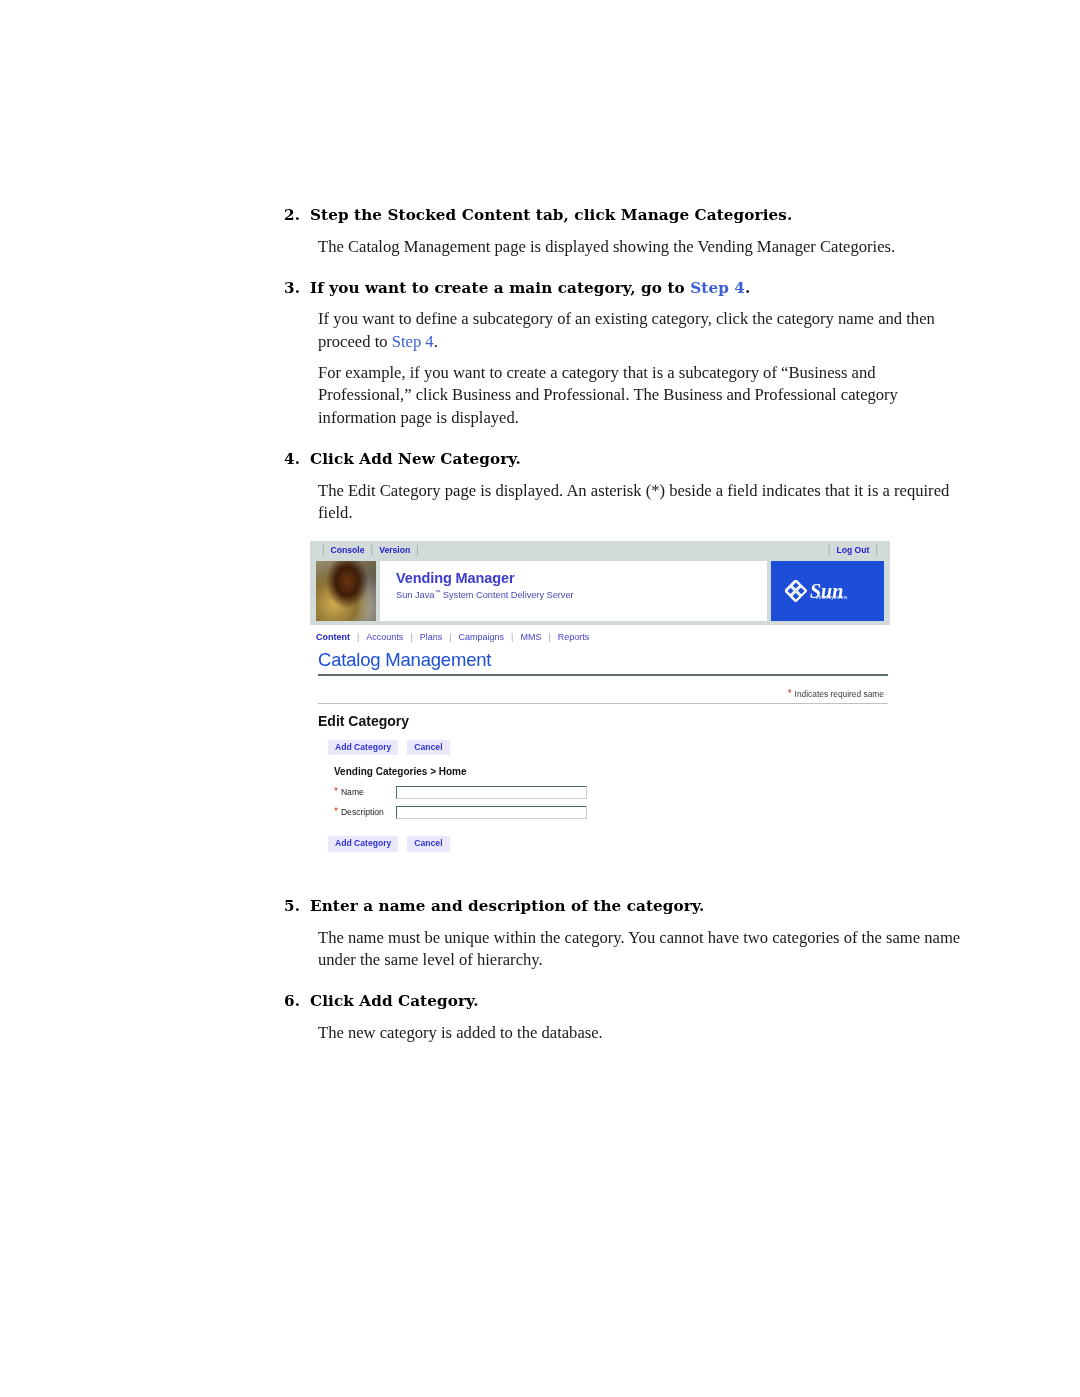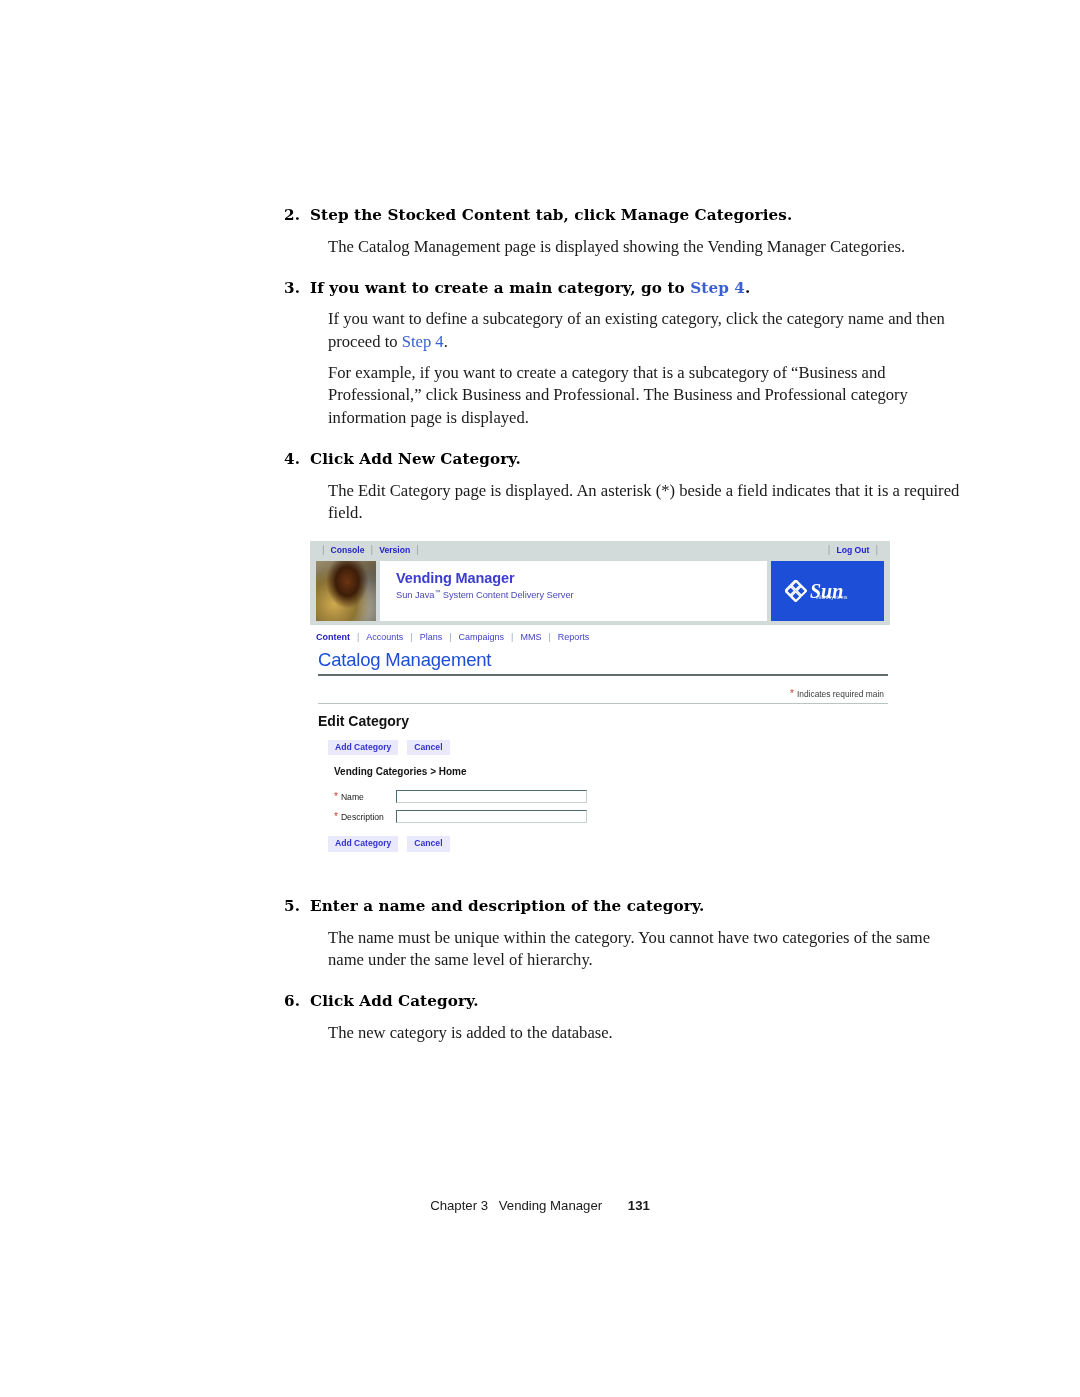--- a/index.html
+++ b/index.html
@@ -43,21 +43,21 @@
   }
   .step:first-child { margin-top: 0; }
   .step-num {
     width: 26px;
     flex: 0 0 26px;
     text-align: left;
   }
   .step-text { flex: 1 1 auto; }
 
   .para {
-    margin-left: 44px;
+    margin-left: 34px;
     margin-top: 9px;
     font-family: "Liberation Serif", serif;
     font-size: 16.6px;
     line-height: 1.345;
     color: #1a1a1a;
   }
 
   .xref {
     color: #3a5fd0;
   }
@@ -250,21 +250,21 @@
     font-family: "Liberation Sans", sans-serif;
     font-weight: bold;
     font-size: 10px;
     color: #121212;
     padding: 11px 0 0 24px;
   }
 
   .form-rows { padding: 9px 0 0 0; }
   .form-row {
     display: flex;
-    align-items: center;
+    align-items: flex-start;
     height: 20px;
   }
   .form-label {
     width: 86px;
     flex: 0 0 86px;
     padding-left: 24px;
     box-sizing: border-box;
     font-family: "Liberation Sans", sans-serif;
     font-size: 8.6px;
     color: #1a1a1a;
@@ -393,21 +393,21 @@
       <a class="nav-item">MMS</a>
       <span class="nav-sep">|</span>
       <a class="nav-item">Reports</a>
     </div>
 
     <div class="page-title">Catalog Management</div>
     <div class="rule-dark"></div>
 
     <div class="req-row">
       <span class="ast">*</span>
-      <span>Indicates required main</span>
+      <span>Indicates required same</span>
     </div>
     <div class="rule-light"></div>
 
     <div class="section-head">Edit Category</div>
 
     <div class="btn-row top">
       <button class="btn">Add Category</button>
       <button class="btn">Cancel</button>
     </div>
 
@@ -424,19 +424,14 @@
       </div>
     </div>
 
     <div class="btn-row bottom">
       <button class="btn">Add Category</button>
       <button class="btn">Cancel</button>
     </div>
 
   </div>
 
-  <div class="footer">
-    <span class="chap">Chapter 3</span>
-    <span>Vending Manager</span>
-    <span class="pg">131</span>
-  </div>
 
 </div>
 
 </body></html>

